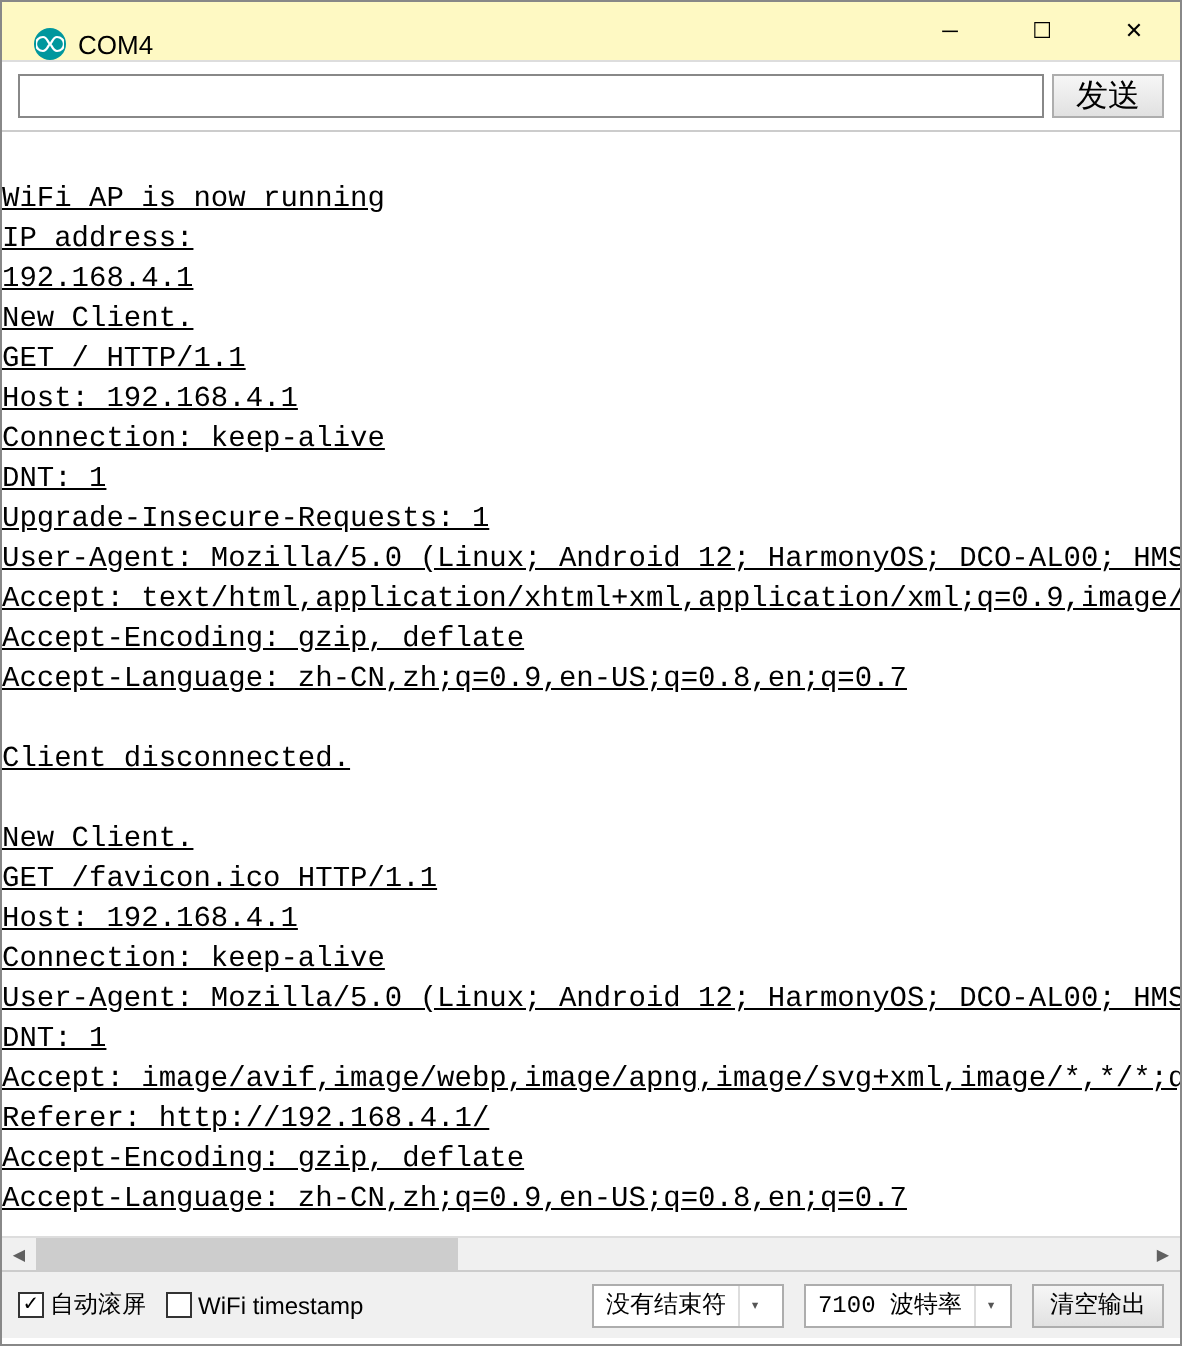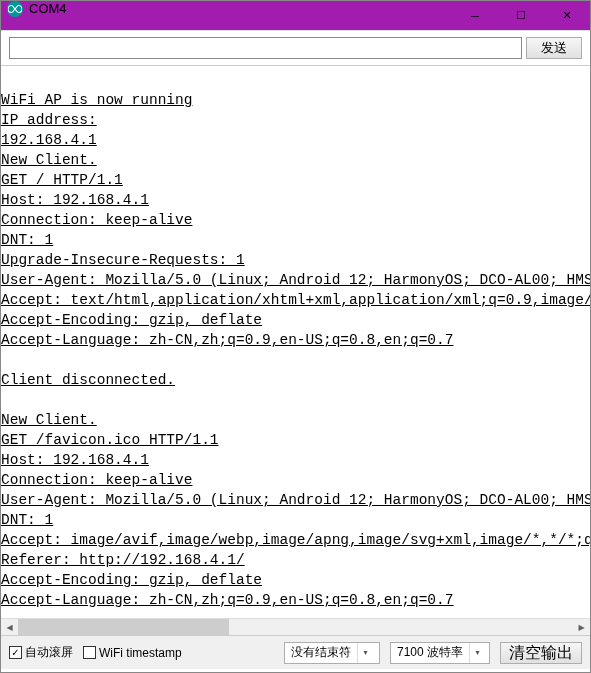--- a/index.html
+++ b/index.html
@@ -7,25 +7,25 @@
       font-family: "Segoe UI", Tahoma, sans-serif;
       font-size: 12px;
       background: #fff;
       width: 591px;
       height: 673px;
       overflow: hidden;
       border: 1px solid #888;
     }
     .titlebar {
       height: 30px;
-      background: #a21caf;
+      background: #fef9c3;
       border-bottom: 1px solid #ddd;
       display: flex;
-      align-items: flex-start;
-      padding-left: 6px;
+      align-items: flex-end;
+      padding-left: 16px;
     }
     .titlebar-icon {
       width: 16px; height: 16px;
       border-radius: 50%;
       background: #00979D;
       margin-right: 6px;
       display: flex;
       align-items: center;
       justify-content: center;
     }
@@ -51,21 +51,21 @@
       border: 1px solid #888;
       padding: 2px 4px;
       font-size: 12px;
       outline: none;
     }
     .send-btn {
       width: 56px;
       height: 22px;
       background: linear-gradient(#f6f6f6,#e1e1e1);
       border: 1px solid #adadad;
-      font-size: 13px;
+      font-size: 16px;
       cursor: default;
     }
     .console {
       height: 552px;
       overflow-x: auto;
       overflow-y: auto;
       padding: 4px 6px 4px 0;
       white-space: nowrap;
       position: relative;
       text-decoration: underline;
@@ -117,33 +117,34 @@
     .chk-box.checked::after { content: "✓"; color: #000; line-height: 1; }
     .spacer { flex: 1; }
     .combo {
       height: 22px;
       border: 1px solid #adadad;
       background: #fff;
       display: flex; align-items: center;
       padding: 0 2px 0 6px;
       font-size: 12px;
       gap: 6px;
+      font-family: Liberation Mono, monospace;
     }
     .combo-arrow {
       width: 16px; height: 100%;
       display: flex; align-items: center; justify-content: center;
       font-size: 8px; color: #555;
       border-left: 1px solid #ddd;
     }
     .clear-btn {
       height: 22px;
       padding: 0 8px;
       background: linear-gradient(#f6f6f6,#e1e1e1);
       border: 1px solid #adadad;
-      font-size: 16px;
+      font-size: 12px;
     }
   </style>
 </head>
 <body>
 
 <div class="titlebar">
   <span class="titlebar-icon">
     <svg viewBox="0 0 20 12">
         <path d="M5 1a5 5 0 0 0 0 10c3 0 4-5 5-5s2 5 5 5a5 5 0 0 0 0-10c-3 0-4 5-5 5S8 1 5 1z" fill="none" stroke="#fff" stroke-width="1.6"></path>
       </svg>

